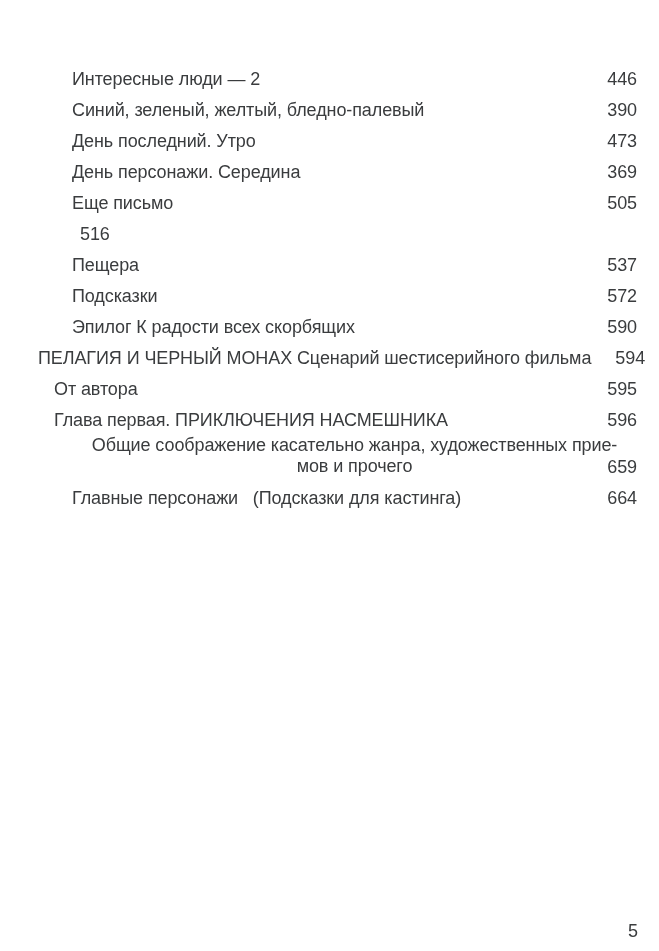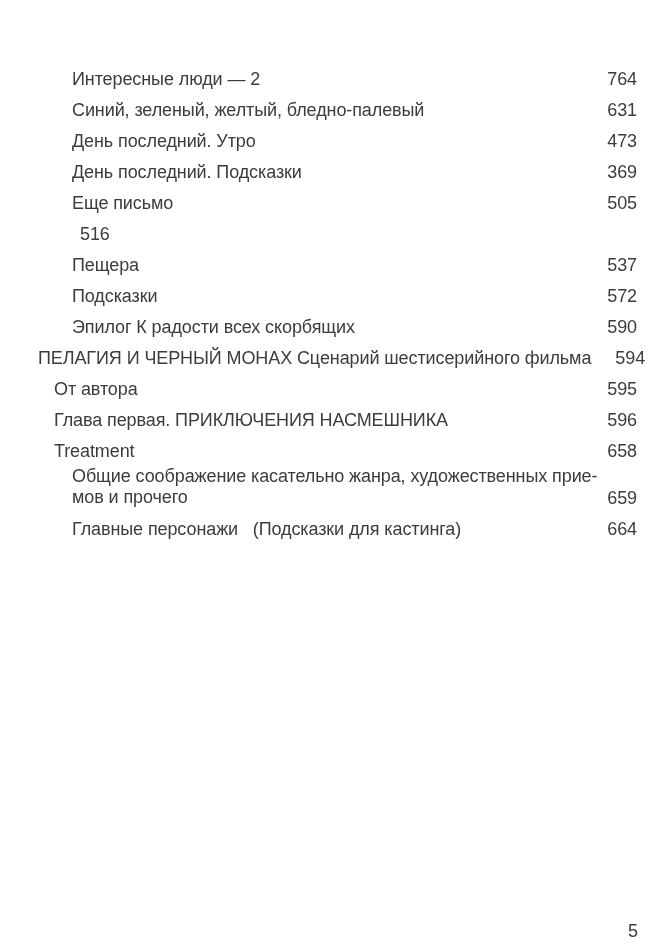--- a/index.html
+++ b/index.html
@@ -34,21 +34,21 @@
     line-height: 20px;
   }
   .entry .num {
     line-height: 20px;
     margin-left: 8px;
     flex: none;
   }
   
   .lv0 { padding-left: 0; gap: 16px; }
   .lv1 { padding-left: 16px; }
-  .lv2 { padding-left: 34px; }
+  .lv2 { padding-left: 34px; text-align: center; }
   
   .entry.wrapped {
     display: block;
     position: relative;
     min-height: 0;
     margin-top: 5px;
   }
   .entry.wrapped .num {
     position: absolute;
     right: 0;
@@ -65,32 +65,32 @@
   }
 </style>
 </head>
 <body>
 
 <div class="page">
 
   <div class="toc">
       <div class="entry lv2">
     <span class="title">Интересные люди — 2</span>
-    <span class="num">764</span>
+    <span class="num">446</span>
   </div>
       <div class="entry lv2">
     <span class="title">Синий, зеленый, желтый, бледно-палевый</span>
-    <span class="num">631</span>
+    <span class="num">390</span>
   </div>
       <div class="entry lv2">
     <span class="title">День последний. Утро</span>
     <span class="num">473</span>
   </div>
       <div class="entry lv2">
-    <span class="title">День последний. Подсказки</span>
+    <span class="title">День персонажи. Середина</span>
     <span class="num">369</span>
   </div>
       <div class="entry lv2">
     <span class="title">Еще письмо</span>
     <span class="num">505</span>
   </div>
       <div class="entry lv2">
     <span class="num">516</span>
   </div>
       <div class="entry lv2">
@@ -110,24 +110,20 @@
     <span class="num">594</span>
   </div>
       <div class="entry lv1">
     <span class="title">От автора</span>
     <span class="num">595</span>
   </div>
       <div class="entry lv1">
     <span class="title">Глава первая. ПРИКЛЮЧЕНИЯ НАСМЕШНИКА</span>
     <span class="num">596</span>
   </div>
-      <div class="entry lv1">
-    <span class="title">Treatment</span>
-    <span class="num">658</span>
-  </div>
       <div class="entry lv2 wrapped">
     <span class="title">Общие соображение касательно жанра, художественных прие-
 мов и прочего</span>
     <span class="num">659</span>
   </div>
       <div class="entry lv2">
     <span class="title">Главные персонажи   (Подсказки для кастинга)</span>
     <span class="num">664</span>
   </div>
     </div>

